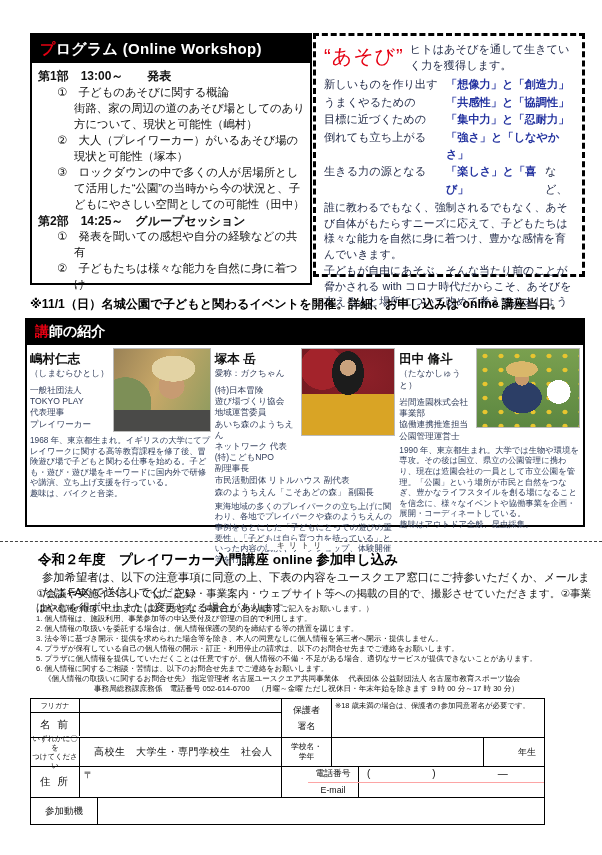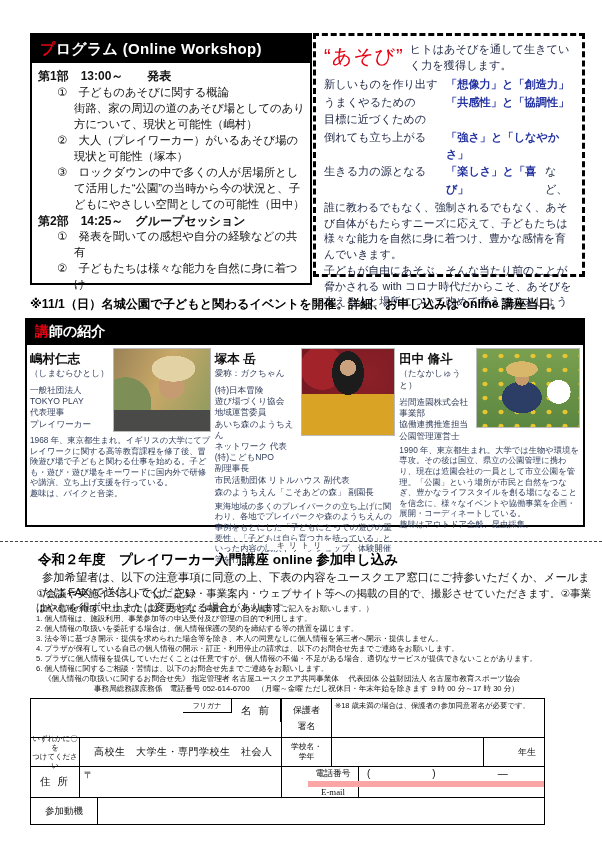--- a/index.html
+++ b/index.html
@@ -86,41 +86,41 @@
   .pv.c1 { padding-left:8px; }
   .pv.c2 { padding-left:58px; }
 
   
   .form { position:absolute; left:30px; top:698px; width:515px; height:127px; border:1.5px solid #000; font-size:9.5px; color:#111; }
   .form .row { display:flex; border-top:1px solid #000; }
   .form .row:first-child { border-top:none; }
   .cell { border-left:1px solid #000; display:flex; align-items:center; justify-content:center; }
   .cell:first-child { border-left:none; }
   .r1 { height:38px; }
-  .r1-left { width:250px; display:flex; flex-direction:row;justify-content:flex-end; }
+  .r1-left { width:250px; display:flex; flex-direction:column; }
   .r1a { display:flex; height:14px; border-bottom:1px solid #000; }
   .r1b { display:flex; height:23px; }
   .lbl { width:48px; display:flex; align-items:center; justify-content:center; text-align:center; }
   .fill { flex:1 1 auto; }
   .furigana-lbl { font-size:7px; }
   .name-lbl { font-size:10.5px; letter-spacing:2px; }
   .guardian-cell { width:50px; flex-direction:column; justify-content:center; gap:3px; font-size:9px; }
   .note-cell { flex:1 1 auto; align-items:flex-start; justify-content:flex-start; padding:2px 3px; font-size:7.4px; }
   .r2 { height:29px; }
   .small2 { font-size:7.4px; line-height:1.25; }
   .opt-cell { width:202px; font-size:10px; justify-content:flex-start; padding-left:14px; letter-spacing:.5px; }
   .school-cell { width:50px; font-size:7.8px; text-align:center; }
   .blank-cell { flex:1 1 auto; }
   .nensei-cell { width:61px; font-size:9px; justify-content:flex-end; padding-right:8px; }
   .r34 { height:31px; }
   .addr-lbl { width:48px; font-size:10.5px; letter-spacing:2px; }
   .postal-cell { width:202px; align-items:flex-start; justify-content:flex-start; padding:2px 4px; font-size:9px; }
   .r34-right { flex:1 1 auto; display:flex; flex-direction:column; border-left:1px solid #000;padding-left:26px; }
   .r34-right > div { display:flex; flex:1; }
-  .r34-right .sub2 { border-top:6px solid #fca5a5;font-family:Liberation Serif, serif; }
+  .r34-right .sub2 { border-top:1px solid #fca5a5; }
   .ph-lbl { width:50px; font-size:8.8px; border-left:none; }
   .ph-val { flex:1; justify-content:flex-start; padding-left:8px; font-size:10px; letter-spacing:2px; }
   .r5 { height:28px; }
   .motiv-lbl { width:66px; font-size:9.5px; }
 </style>
 </head>
 <body>
 
 <div class="page">
 
@@ -150,20 +150,21 @@
         <span class="pr">「想像力」と「創造力」</span>
         <span class="ps"></span>
       </div>
     <div class="pair">
         <span class="pl">うまくやるための</span>
         <span class="pr">「共感性」と「協調性」</span>
         <span class="ps"></span>
       </div>
     <div class="pair">
         <span class="pl">目標に近づくための</span>
+        <span class="pr">「集中力」と「忍耐力」</span>
         <span class="ps"></span>
       </div>
     <div class="pair">
         <span class="pl">倒れても立ち上がる</span>
         <span class="pr">「強さ」と「しなやかさ」</span>
         <span class="ps"></span>
       </div>
     <div class="pair">
         <span class="pl">生きる力の源となる</span>
         <span class="pr">「楽しさ」と「喜び」</span>

